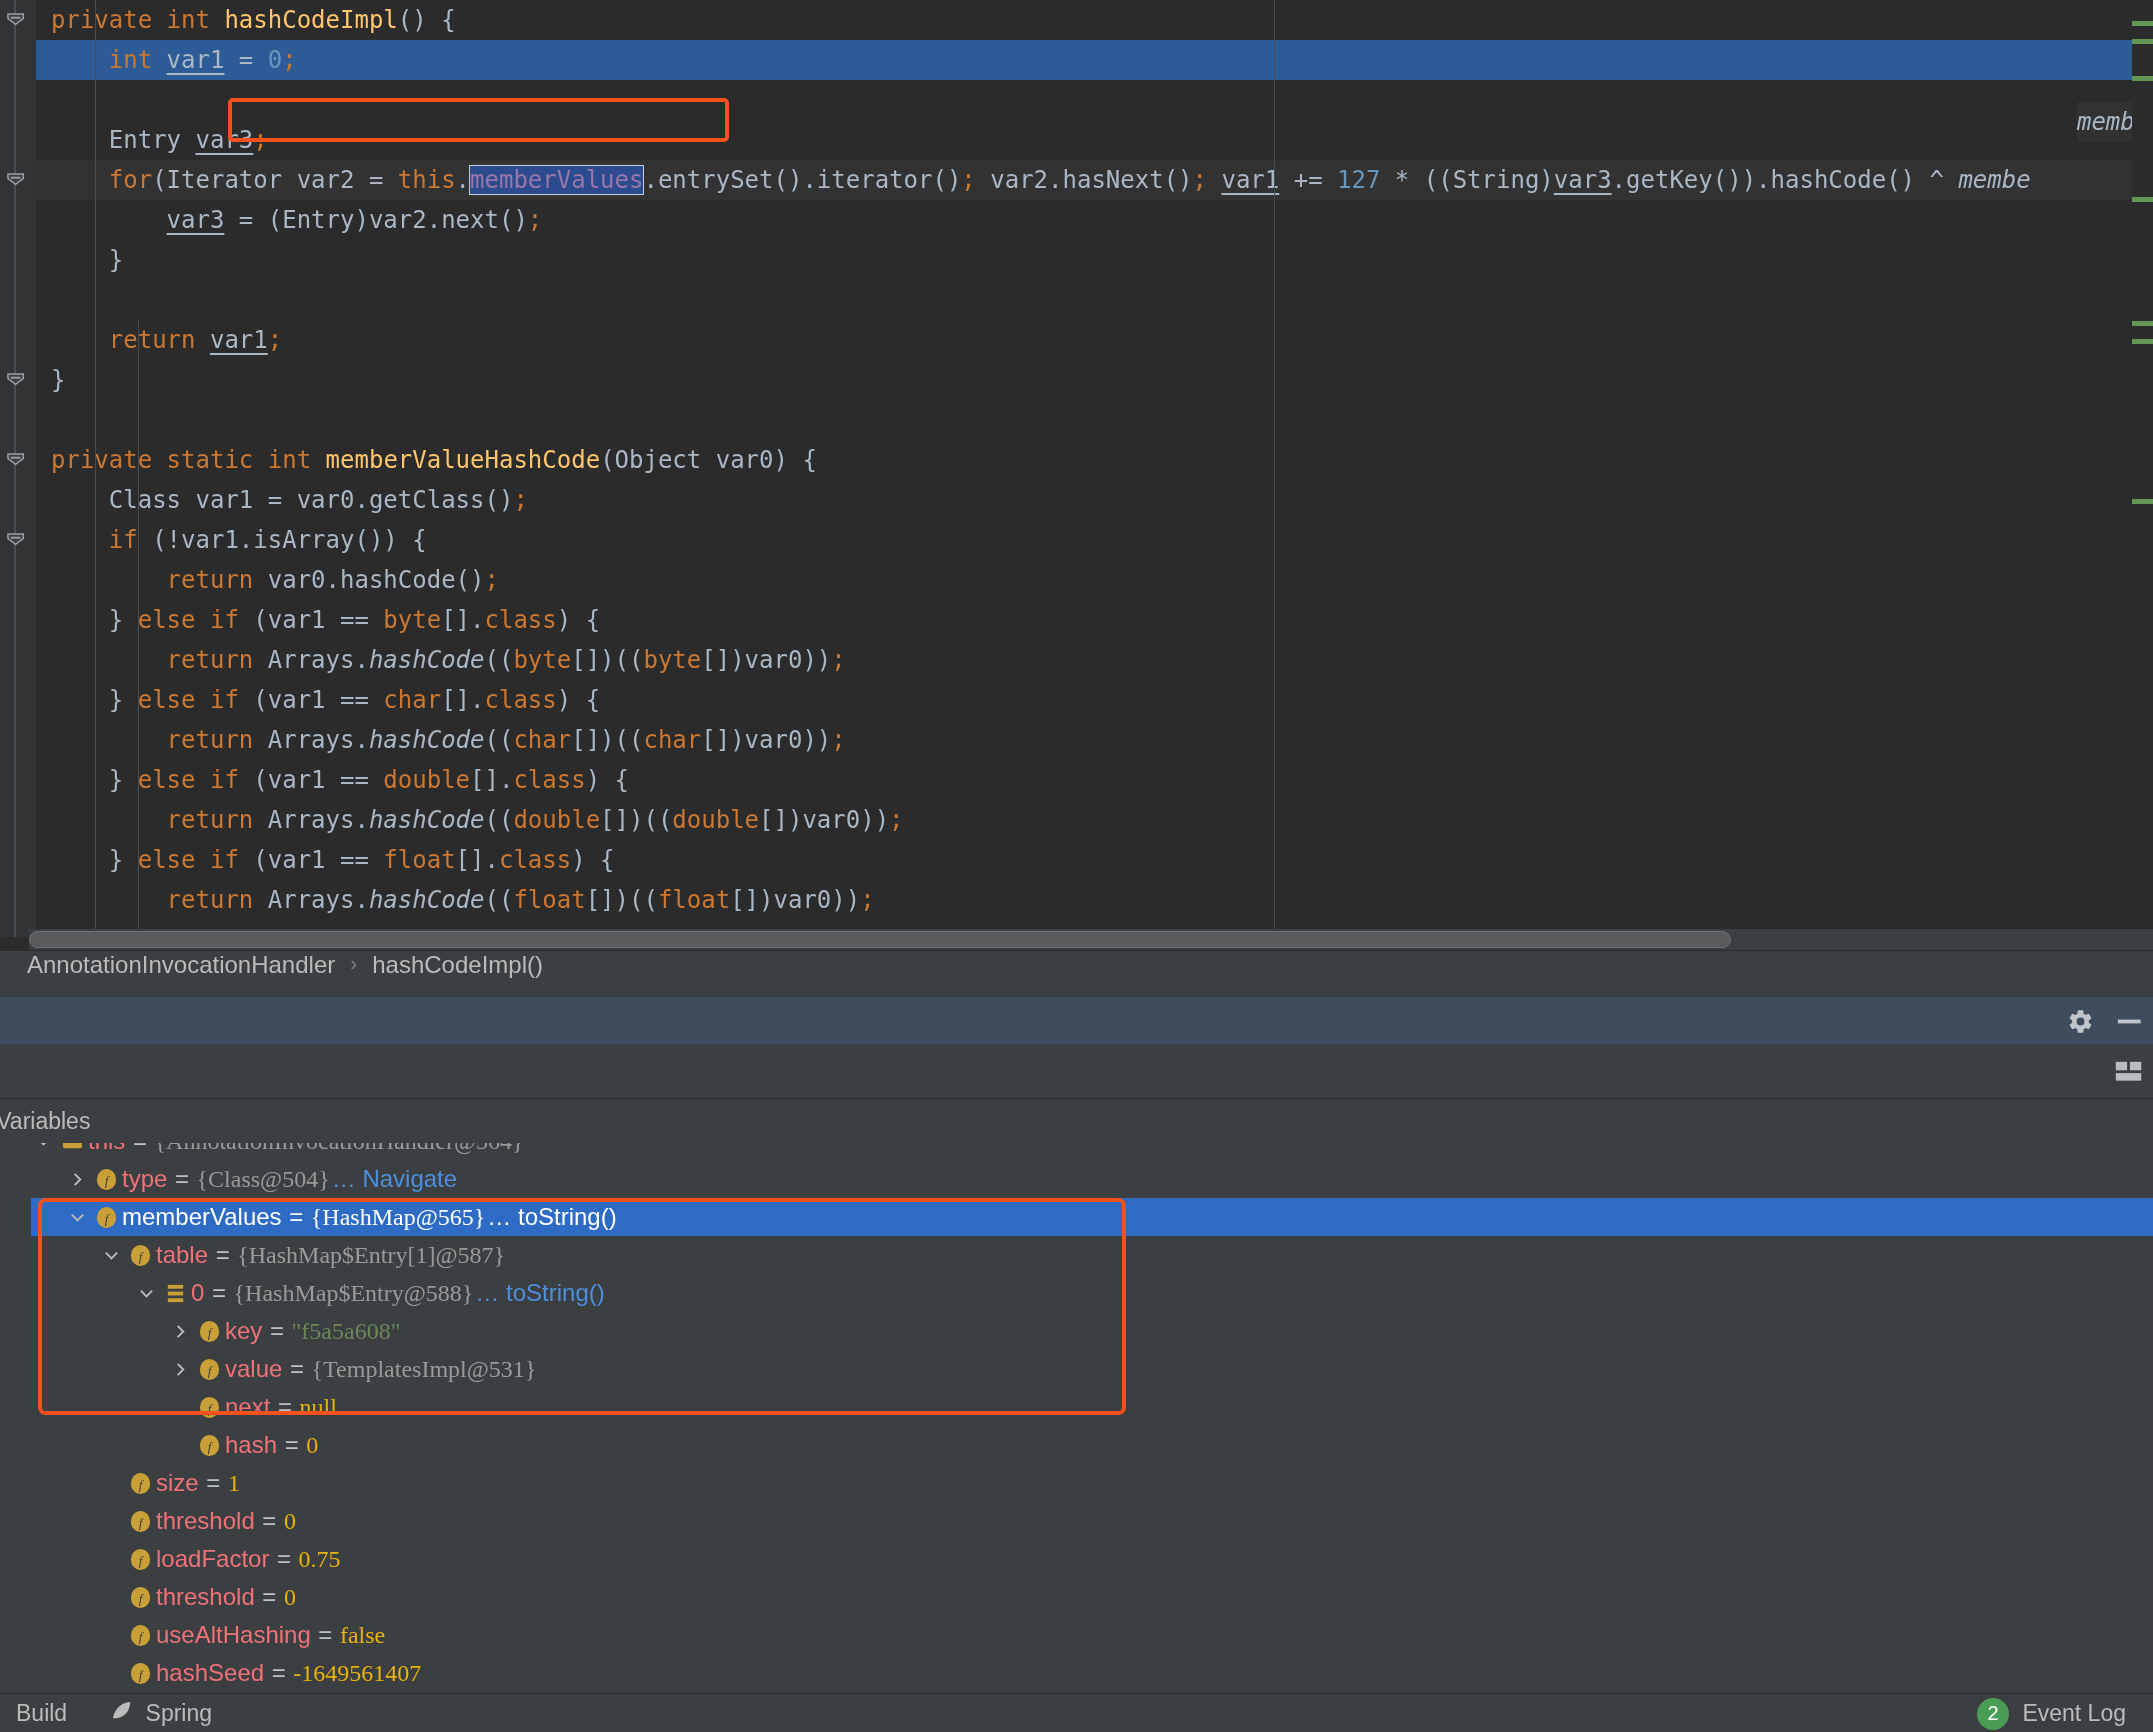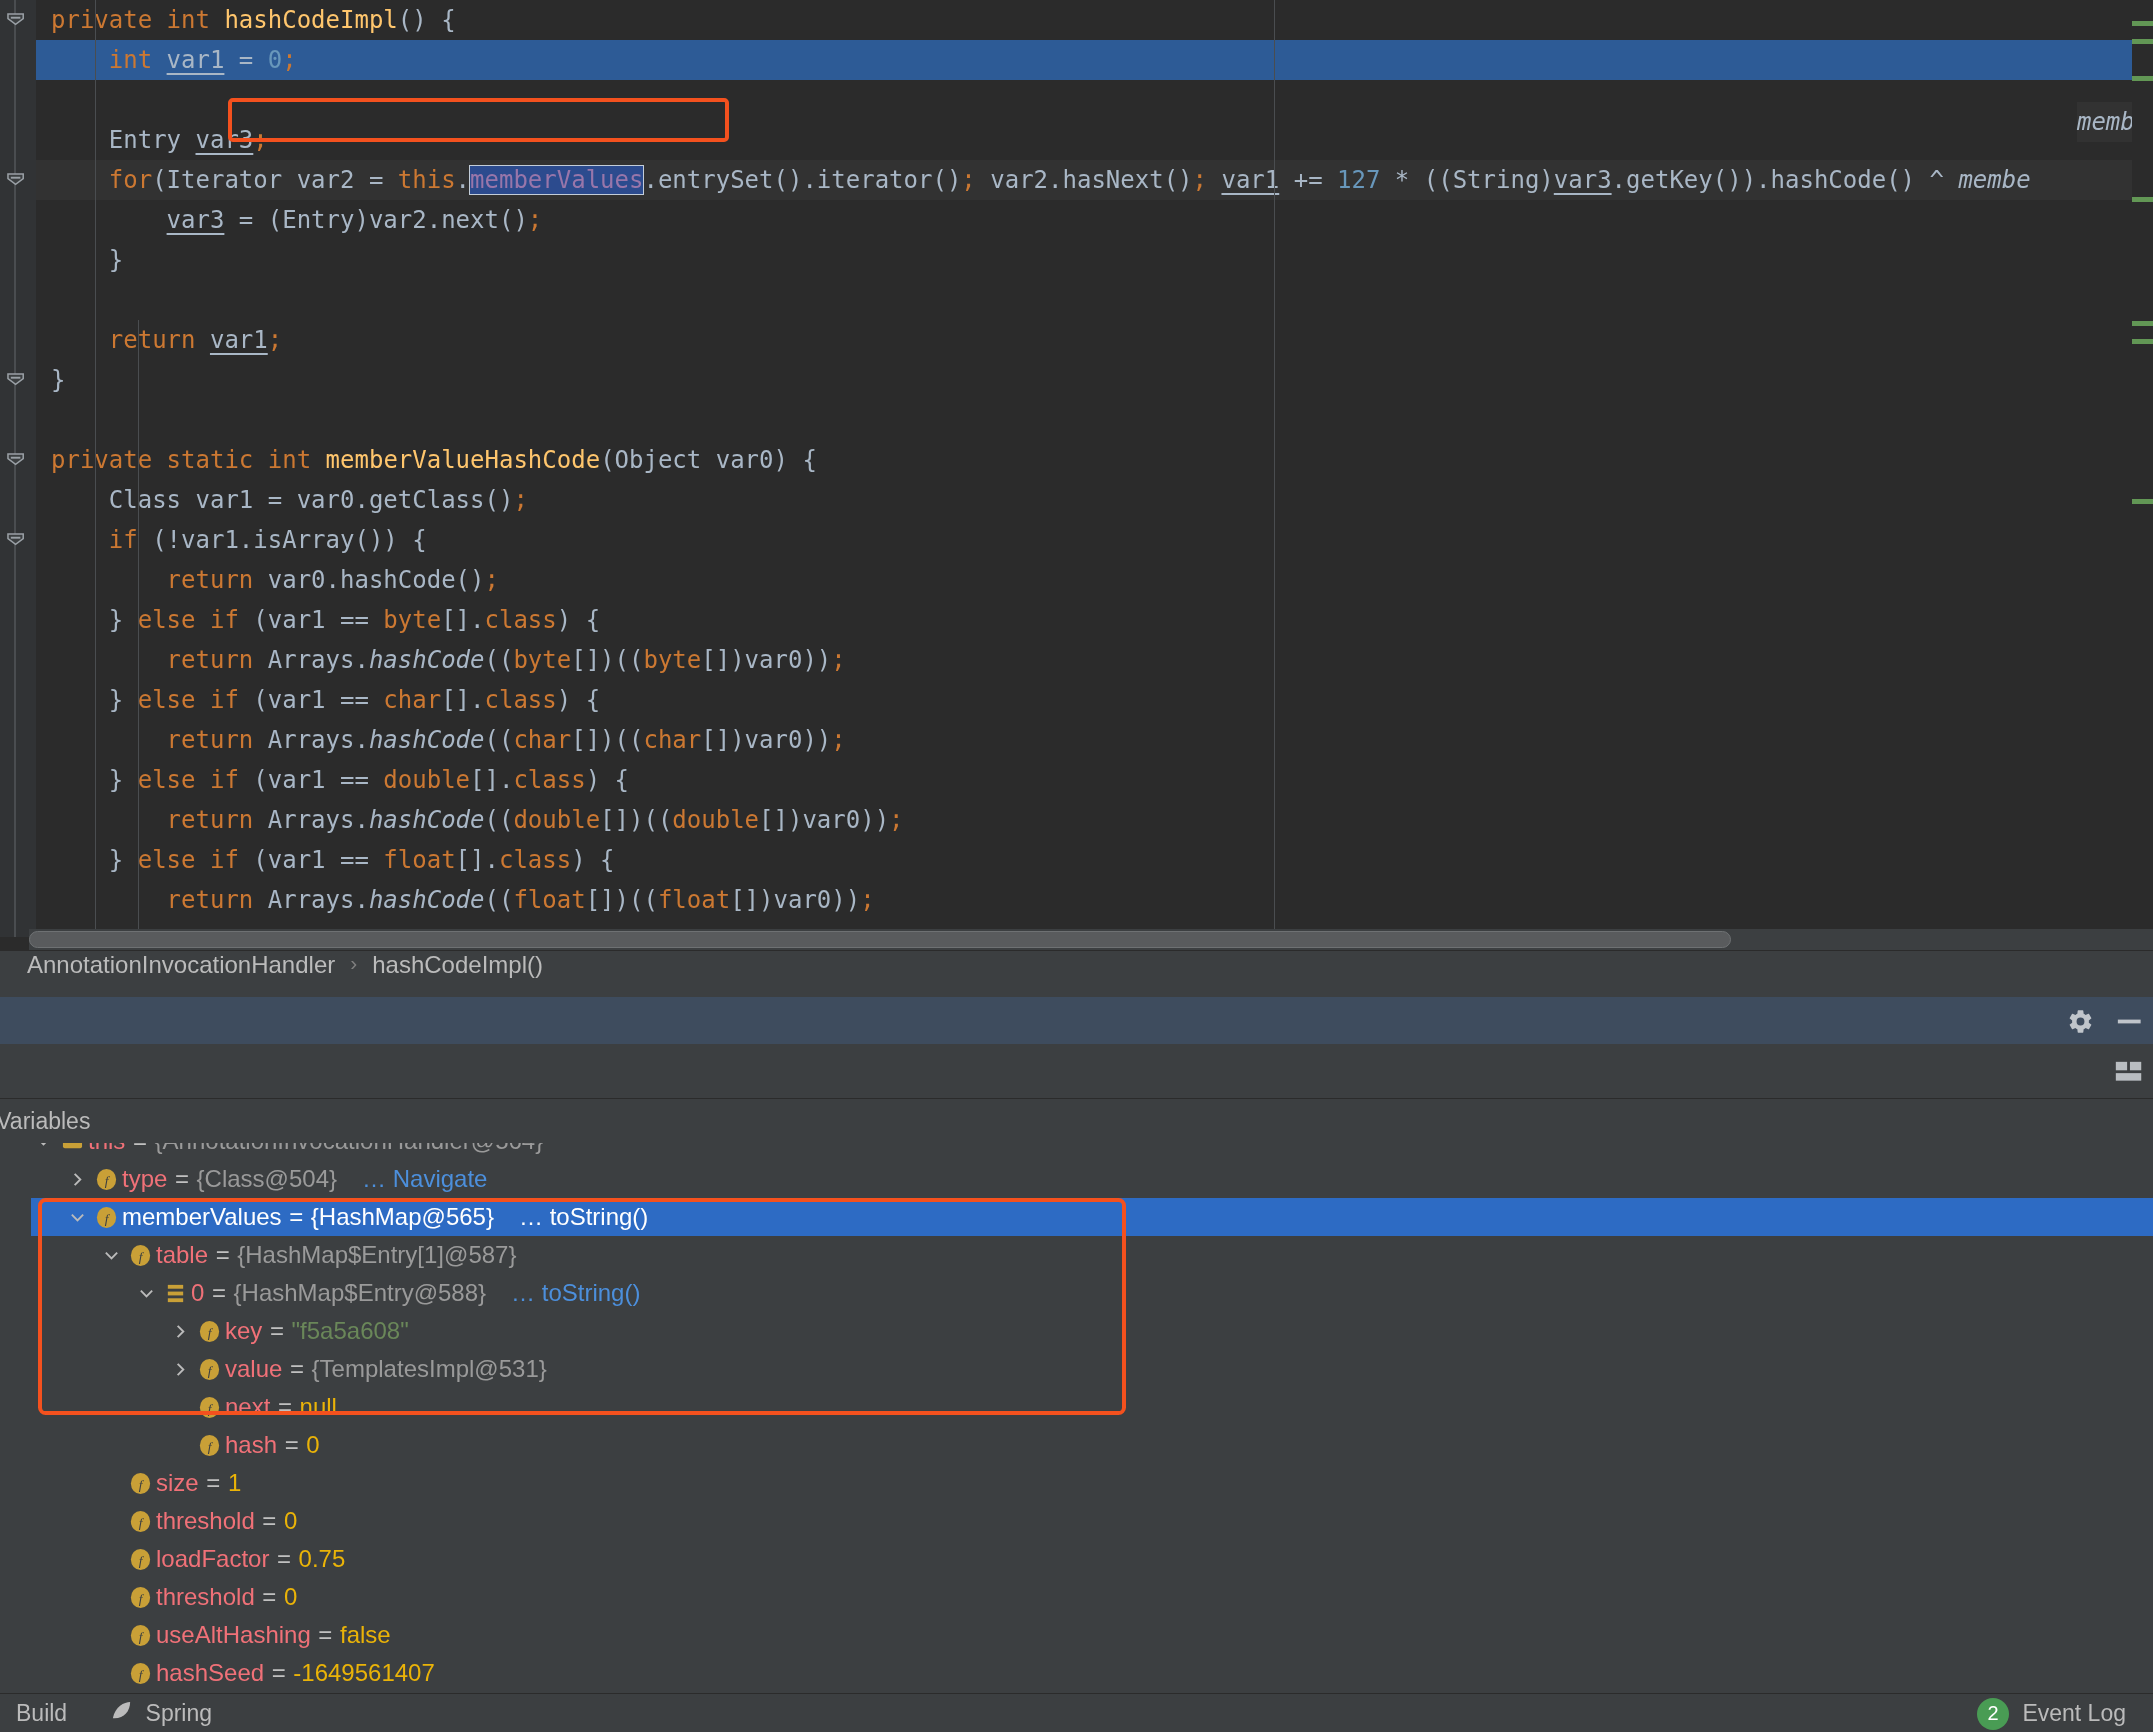--- a/index.html
+++ b/index.html
@@ -136,25 +136,25 @@
     white-space: nowrap;
   }
   .row.sel { background: #2D6BC4; }
   .twisty { width: 25px; display: inline-flex; justify-content: center;
             color: #BBBBBB; font-size: 19px; }
   .vicon { width: 32px; display: inline-flex; justify-content: center; }
   .vname { color: #F07178; }
   .row.sel .vname { color: #FFFFFF; }
   .veq { color: #C0C0C0; margin: 0 7.6px; }
   .row.sel .veq { color: #FFFFFF; }
-  .vval { color: #9A9A9A; }
+  .vval { color: #9A9A9A; font-family: Liberation Serif, serif; }
   .row.sel .vval { color: #FFFFFF; }
   .vstr { color: #6A8759; }
   .vnum { color: #eab308; }
-  .vlink { color: #4C8FDC; margin-left: 25px; }
+  .vlink { color: #4C8FDC; margin-left: 2px; }
   .row.sel .vlink { color: #FFFFFF; }
 
   
   .redbox-vars {
     position: absolute; left: 38px; top: 1198px; width: 1088px; height: 217px;
     border: 4.8px solid #F4511E; border-radius: 7.6px; pointer-events: none;
   }
 
   
   .statusbar {

